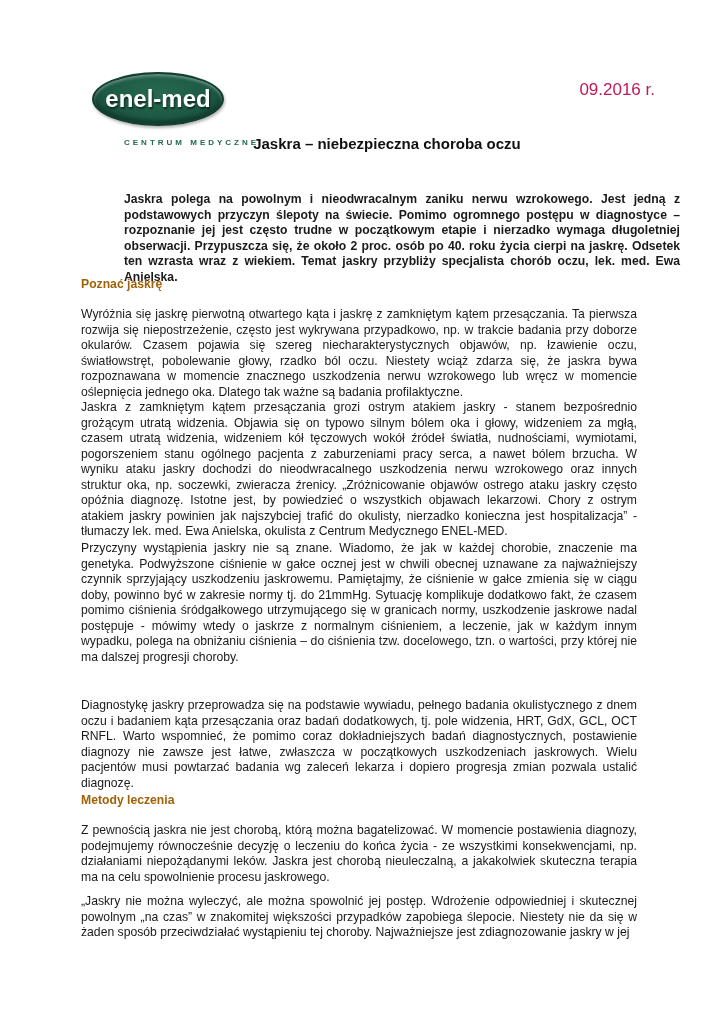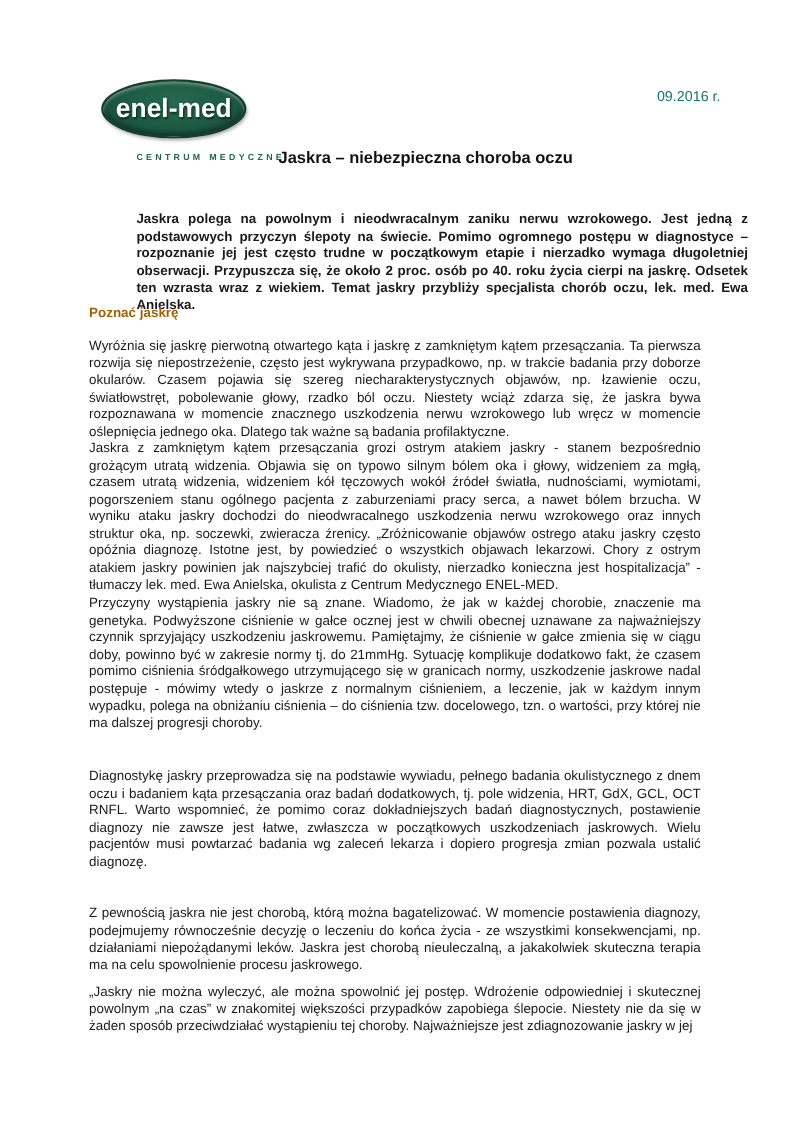--- a/index.html
+++ b/index.html
@@ -44,22 +44,22 @@
     font-weight: bold;
     letter-spacing: 3px;
     color: #226652;
     white-space: nowrap;
     text-align: left;
     margin-left: 36px;
   }
   .doc-date {
     position: absolute;
     top: 80px; right: 70px;
-    font-size: 13px;
-    color: #0f766e;
+    font-size: 17px;
+    color: #be185d;
     text-align: center;
   }
   .doc-title {
     position: absolute;
     top: 135px; left: 109px; width: 556px;
     text-align: center;
     font-size: 15px;
     font-weight: bold;
     color: #111111;
   }
@@ -110,16 +110,17 @@
 
   <p class="tblock bold pos-lead">Jaskra polega na powolnym i nieodwracalnym zaniku nerwu wzrokowego. Jest jedną z podstawowych przyczyn ślepoty na świecie. Pomimo ogromnego postępu w diagnostyce – rozpoznanie jej jest często trudne w początkowym etapie i nierzadko wymaga długoletniej obserwacji. Przypuszcza się, że około 2 proc. osób po 40. roku życia cierpi na jaskrę. Odsetek ten wzrasta wraz z wiekiem. Temat jaskry przybliży specjalista chorób oczu, lek. med. Ewa Anielska.</p>
 
   <h2 class="heading pos-h1">Poznać jaskrę</h2>
   <p class="tblock pos-p1">Wyróżnia się jaskrę pierwotną otwartego kąta i jaskrę z zamkniętym kątem przesączania. Ta pierwsza rozwija się niepostrzeżenie, często jest wykrywana przypadkowo, np. w trakcie badania przy doborze okularów. Czasem pojawia się szereg niecharakterystycznych objawów, np. łzawienie oczu, światłowstręt, pobolewanie głowy, rzadko ból oczu. Niestety wciąż zdarza się, że jaskra bywa rozpoznawana w momencie znacznego uszkodzenia nerwu wzrokowego lub wręcz w momencie oślepnięcia jednego oka. Dlatego tak ważne są badania profilaktyczne.</p>
   <p class="tblock pos-p2">Jaskra z zamkniętym kątem przesączania grozi ostrym atakiem jaskry - stanem bezpośrednio grożącym utratą widzenia. Objawia się on typowo silnym bólem oka i głowy, widzeniem za mgłą, czasem utratą widzenia, widzeniem kół tęczowych wokół źródeł światła, nudnościami, wymiotami, pogorszeniem stanu ogólnego pacjenta z zaburzeniami pracy serca, a nawet bólem brzucha. W wyniku ataku jaskry dochodzi do nieodwracalnego uszkodzenia nerwu wzrokowego oraz innych struktur oka, np. soczewki, zwieracza źrenicy. „Zróżnicowanie objawów ostrego ataku jaskry często opóźnia diagnozę. Istotne jest, by powiedzieć o wszystkich objawach lekarzowi. Chory z ostrym atakiem jaskry powinien jak najszybciej trafić do okulisty, nierzadko konieczna jest hospitalizacja” - tłumaczy lek. med. Ewa Anielska, okulista z Centrum Medycznego ENEL-MED.</p>
   <p class="tblock pos-p3">Przyczyny wystąpienia jaskry nie są znane. Wiadomo, że jak w każdej chorobie, znaczenie ma genetyka. Podwyższone ciśnienie w gałce ocznej jest w chwili obecnej uznawane za najważniejszy czynnik sprzyjający uszkodzeniu jaskrowemu. Pamiętajmy, że ciśnienie w gałce zmienia się w ciągu doby, powinno być w zakresie normy tj. do 21mmHg. Sytuację komplikuje dodatkowo fakt, że czasem pomimo ciśnienia śródgałkowego utrzymującego się w granicach normy, uszkodzenie jaskrowe nadal postępuje - mówimy wtedy o jaskrze z normalnym ciśnieniem, a leczenie, jak w każdym innym wypadku, polega na obniżaniu ciśnienia – do ciśnienia tzw. docelowego, tzn. o wartości, przy której nie ma dalszej progresji choroby.</p>
 
   <p class="tblock pos-p4">Diagnostykę jaskry przeprowadza się na podstawie wywiadu, pełnego badania okulistycznego z dnem oczu i badaniem kąta przesączania oraz badań dodatkowych, tj. pole widzenia, HRT, GdX, GCL, OCT RNFL. Warto wspomnieć, że pomimo coraz dokładniejszych badań diagnostycznych, postawienie diagnozy nie zawsze jest łatwe, zwłaszcza w początkowych uszkodzeniach jaskrowych. Wielu pacjentów musi powtarzać badania wg zaleceń lekarza i dopiero progresja zmian pozwala ustalić diagnozę.</p>
 
+  <h2 class="heading pos-h3">Metody leczenia</h2>
   <p class="tblock pos-p5">Z pewnością jaskra nie jest chorobą, którą można bagatelizować. W momencie postawienia diagnozy, podejmujemy równocześnie decyzję o leczeniu do końca życia - ze wszystkimi konsekwencjami, np. działaniami niepożądanymi leków. Jaskra jest chorobą nieuleczalną, a jakakolwiek skuteczna terapia ma na celu spowolnienie procesu jaskrowego.</p>
   <p class="tblock pos-p6">„Jaskry nie można wyleczyć, ale można spowolnić jej postęp. Wdrożenie odpowiedniej i skutecznej powolnym „na czas” w znakomitej większości przypadków zapobiega ślepocie. Niestety nie da się w żaden sposób przeciwdziałać wystąpieniu tej choroby. Najważniejsze jest zdiagnozowanie jaskry w jej</p>
 
 </div>
 
 </body></html>

